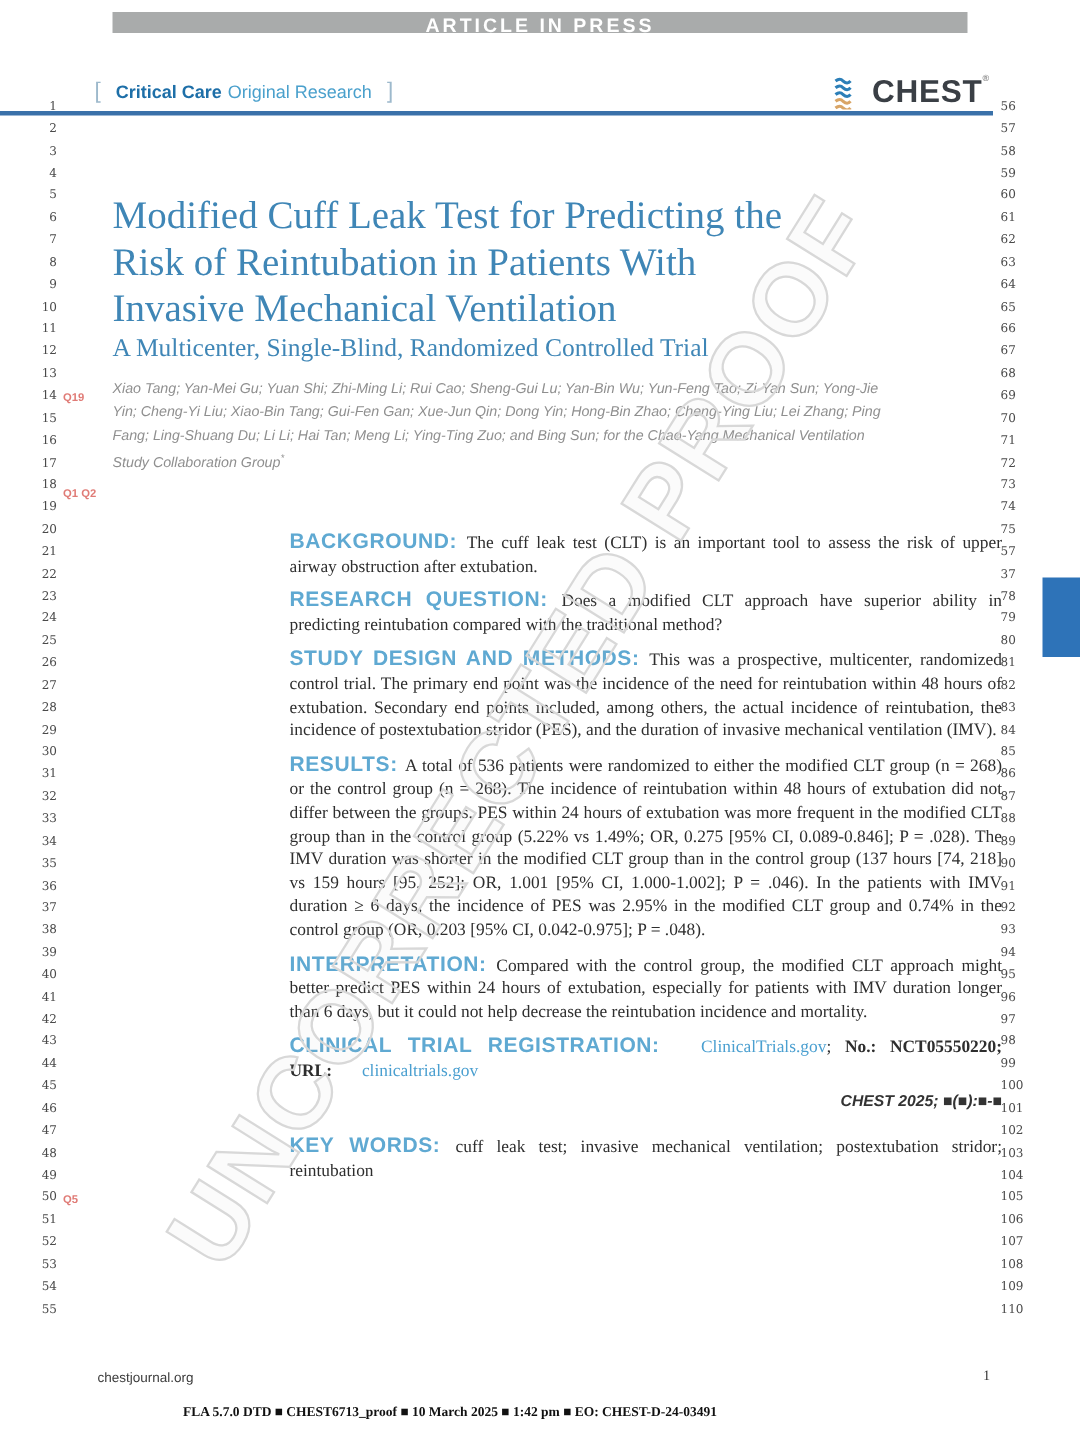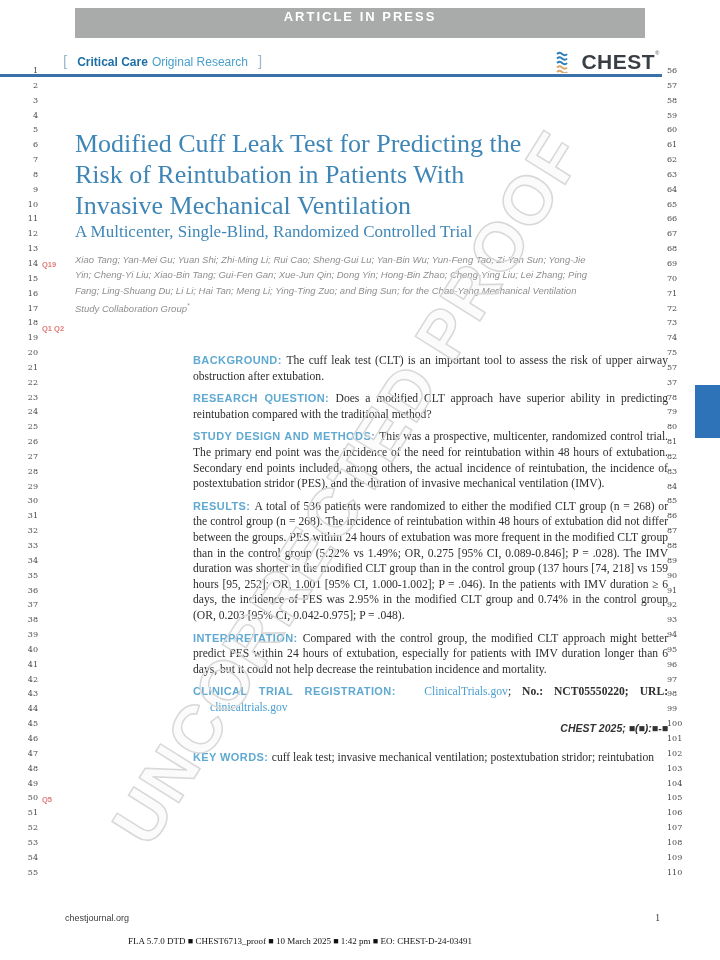--- a/index.html
+++ b/index.html
@@ -1,20 +1,20 @@
 <!DOCTYPE html>
 <html><head>
 <meta charset="utf-8">
 <style>
   html,body{margin:0;padding:0;background:#fff;}
   #page{position:relative;width:720px;height:960px;background:#ffffff;overflow:hidden;
         font-family:"Liberation Serif",serif;}
 
   
-  .banner{position:absolute;left:75px;top:8px;width:570px;height:30px;background:#a9abab;
+  .banner{position:absolute;left:75px;top:8px;width:570px;height:14px;background:#a9abab;
           color:#fff;font-family:"Liberation Sans",sans-serif;font-weight:bold;font-size:13px;
           letter-spacing:2px;text-align:center;line-height:18px;}
 
   
   .hdr{position:absolute;left:63px;top:50px;width:597px;height:24px;}
   .hdr-left{position:absolute;left:0;top:2px;font-family:"Liberation Sans",sans-serif;font-size:12px;}
   .bracket{color:#9db9cc;font-size:15px;font-weight:400;}
   .sec-name{color:#1e6fa8;font-weight:bold;margin:0 4px 0 10px;}
   .sec-sub{color:#4aa0cc;margin-right:10px;}
   .logo{position:absolute;right:0;top:0;display:flex;align-items:center;}
@@ -39,21 +39,21 @@
   .authors{position:absolute;left:75px;top:252px;width:522px;
            font-family:"Liberation Sans",sans-serif;font-style:italic;
            font-size:9.5px;line-height:15.4px;color:#8f8f8f;}
   .authors sup{font-size:6.5px;color:#8f8f8f;}
 
   
   .abstract{position:absolute;left:193px;top:353px;width:475px;}
   .abs-sec{margin:0 0 7px 0;font-size:11.6px;line-height:15.6px;color:#2e2e2e;
            text-align:justify;}
   .abs-label{color:#5fa9d2;font-family:"Liberation Sans",sans-serif;font-weight:bold;
-             font-size:11px;letter-spacing:0.4px;}
+             font-size:14px;letter-spacing:0.4px;}
   .abs-link{color:#4a9fd0;padding-left:17px;}
   .abs-bold{font-weight:bold;}
   .abs-citation{text-align:right;font-family:"Liberation Sans",sans-serif;font-weight:bold;
                 font-size:10.5px;color:#333;margin:2px 0 9px 0;font-style:italic;}
   .keywords{margin-top:16px;}
 
   
   .side-tab{position:absolute;right:0;top:385px;width:25px;height:53px;background:#2e73b8;}
 
   
@@ -62,21 +62,21 @@
              font-family:"Liberation Sans",sans-serif;font-weight:bold;
              color:rgba(190,190,190,0.06);
              -webkit-text-stroke:1.5px #d8d8d8;
              transform:rotate(-58deg);pointer-events:none;z-index:6;white-space:nowrap;}
 
   
   .site{position:absolute;left:65px;top:913px;font-family:"Liberation Sans",sans-serif;
         font-size:9px;color:#3c3c3c;}
   .pageno{position:absolute;right:60px;top:913px;font-size:9.5px;color:#333;}
   .proofline{position:absolute;left:0;top:936px;width:600px;text-align:center;
-             font-family:"Liberation Serif",serif;font-weight:normal;font-size:9px;color:#111;}
+             font-family:"Liberation Serif",serif;font-weight:bold;font-size:9px;color:#111;}
 </style>
 </head>
 <body>
 
 <div id="page">
 
   <div class="banner">ARTICLE IN PRESS</div>
 
   <div class="hdr">
     <div class="hdr-left">

